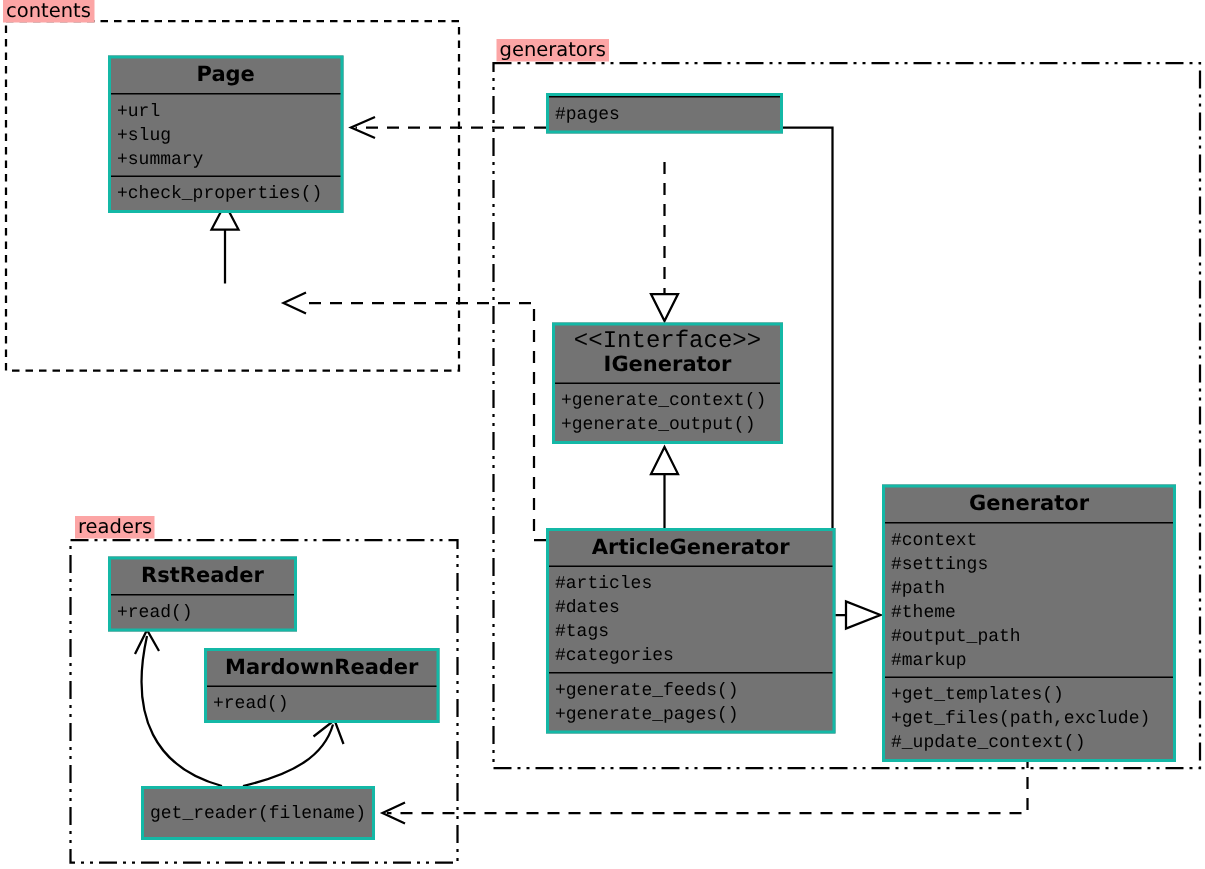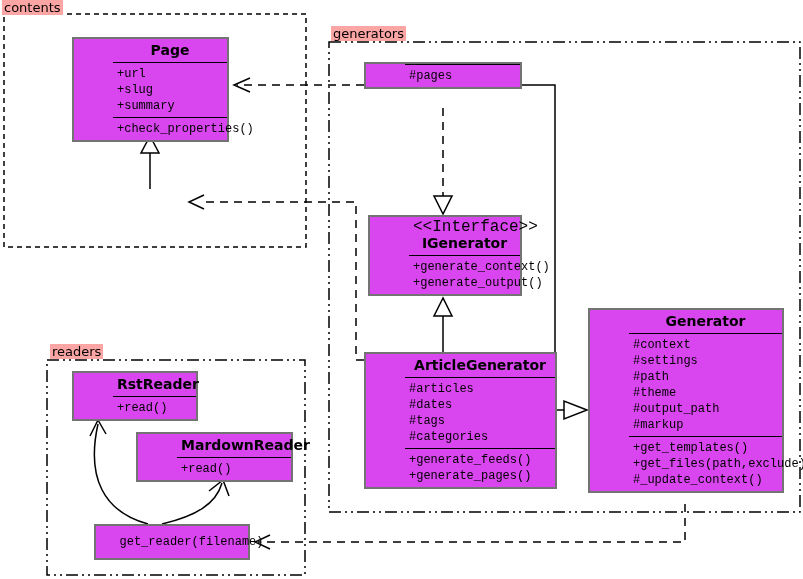--- a/index.html
+++ b/index.html
@@ -24,23 +24,22 @@
     position: absolute;
     font-size: 13px;
     line-height: 15px;
     background: #fca5a5;
     padding: 0 2px;
     white-space: nowrap;
   }
 
   .uml-class {
     position: absolute;
-    background: #d946ef;
-    border: 2px solid #737373;
-    padding-left: 39px;
+    background: #737373;
+    border: 2px solid #14b8a6;
   }
 
   .uml-title {
     font-weight: bold;
     font-size: 14px;
     line-height: 17px;
     text-align: center;
     padding: 3px 4px;
     white-space: nowrap;
   }
@@ -178,21 +177,21 @@
       <div class="uml-line">#dates</div>
       <div class="uml-line">#tags</div>
       <div class="uml-line">#categories</div>
     </div>
     <div class="uml-section">
       <div class="uml-line">+generate_feeds()</div>
       <div class="uml-line">+generate_pages()</div>
     </div>
   </div>
 
-  <div class="uml-class" style="left:588px; top:308px; width:196px">
+  <div class="uml-class" style="left:588px; top:323px; width:196px">
     <div class="uml-title">Generator</div>
     <div class="uml-section">
       <div class="uml-line">#context</div>
       <div class="uml-line">#settings</div>
       <div class="uml-line">#path</div>
       <div class="uml-line">#theme</div>
       <div class="uml-line">#output_path</div>
       <div class="uml-line">#markup</div>
     </div>
     <div class="uml-section">

